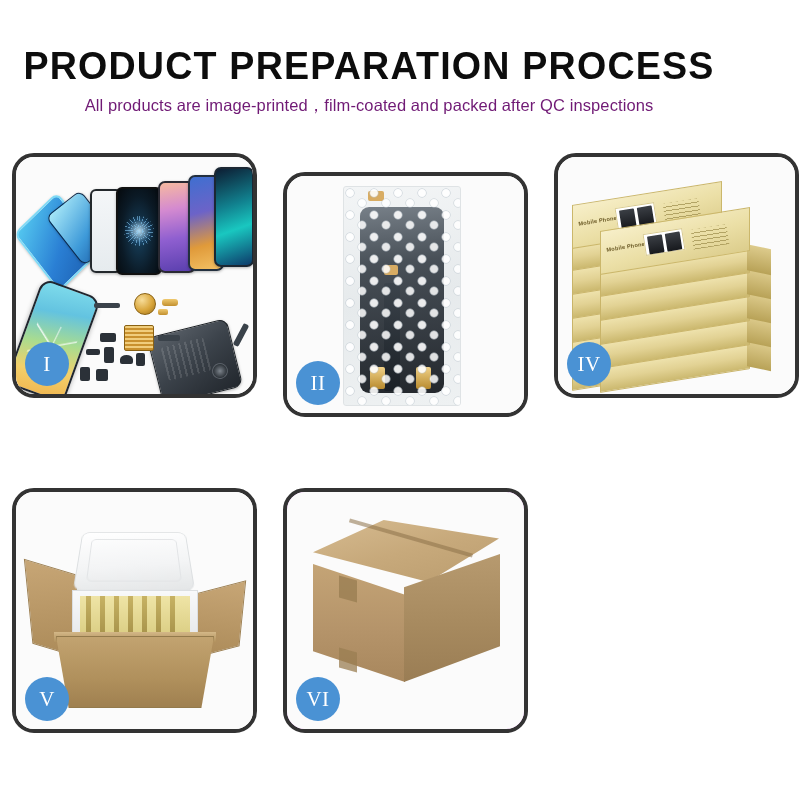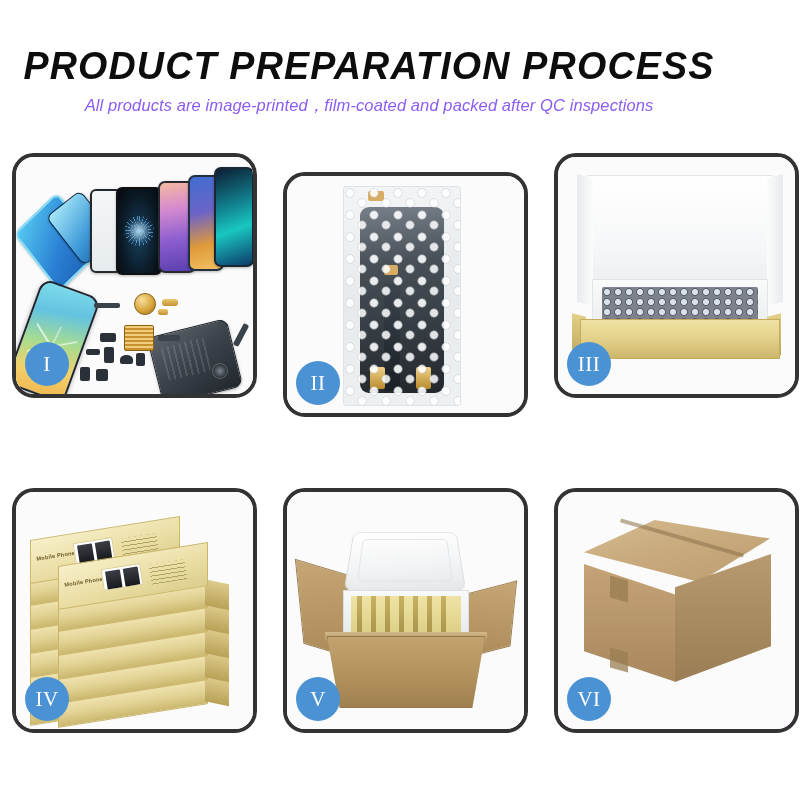--- a/index.html
+++ b/index.html
@@ -19,39 +19,38 @@
     background: #ffffff;
   }
 
   
   .header {
     position: absolute;
     left: 0;
     top: 44px;
     width: 738px;
     text-align: center;
-    font-style: italic;
   }
 
   .title {
     font-family: "Liberation Sans", sans-serif;
     font-size: 38px;
     font-weight: bold;
     letter-spacing: 1.2px;
     color: #0d0d0d;
     line-height: 44px;
     transform: scaleX(0.99);
   }
 
   .subtitle {
     margin-top: 7px;
     font-family: "Liberation Sans", sans-serif;
     font-size: 16.5px;
     font-weight: normal;
-    color: #8b5cf6;
+    color: #701a75;
     line-height: 20px;
     letter-spacing: 0.1px;
   }
 
   
   .grid {
     position: absolute;
     left: 12px;
     top: 153px;
     width: 789px;
@@ -588,31 +587,20 @@
           <div class="p2-conn-l"></div>
           <div class="p2-conn-r"></div>
           <div class="p2-tab"></div>
           <div class="p2-tab2"></div>
           <div class="p2-bubbles"></div>
         </div>
       </div>
       <div class="badge">II</div>
     </div>
 
-    <div class="panel p3">
-      <div class="panel-photo">
-        <div class="p3-lid"></div>
-        <div class="p3-foam"></div>
-        <div class="p3-bubble"></div>
-        <div class="p3-base-l"></div>
-        <div class="p3-base-r"></div>
-        <div class="p3-base"></div>
-      </div>
-      <div class="badge">III</div>
-    </div>
 
     <div class="panel p4">
       <div class="panel-photo">
 
         <div class="box4" style="left:14px;top:196px;">
             <span class="side"></span>
           </div>
         <div class="box4" style="left:14px;top:172px;">
             <span class="side"></span>
           </div>

